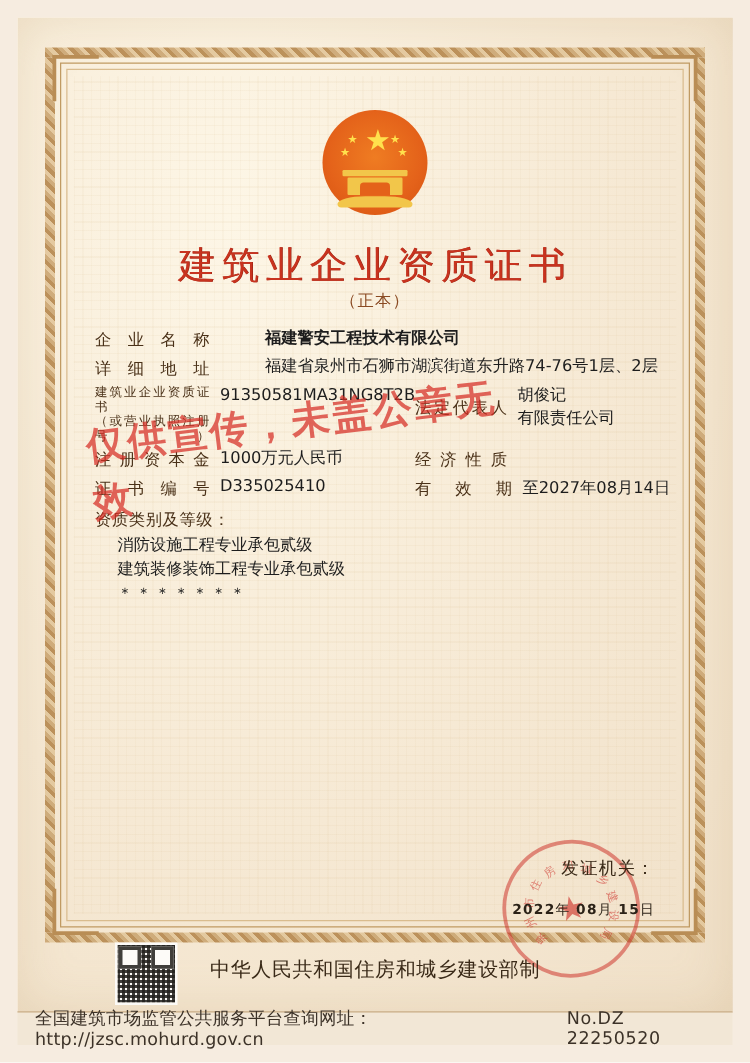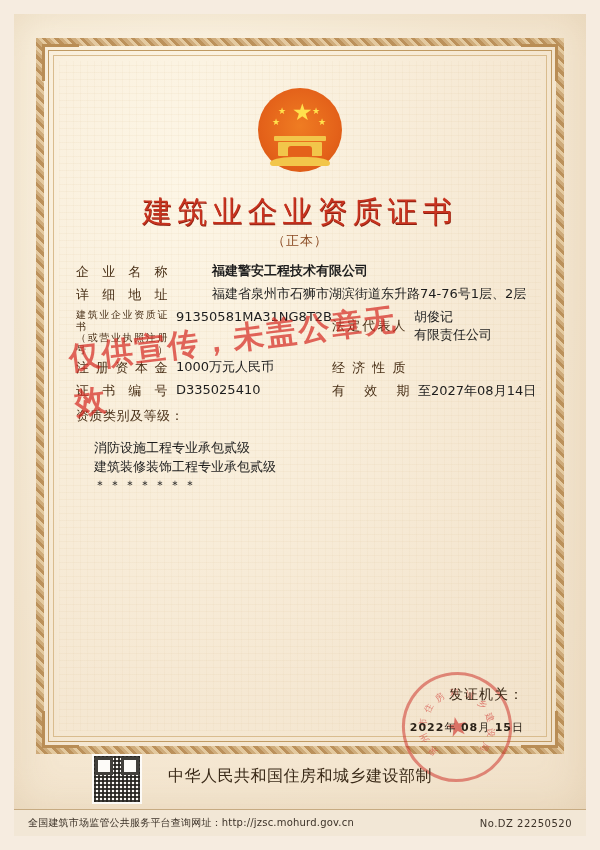--- a/index.html
+++ b/index.html
@@ -223,21 +223,21 @@
   .lab.sm { width: 78px; font-size: 13px; }
   .lab.xs { width: 74px; font-size: 13px; }
 
   .qual-head {
     margin-top: 6px;
     letter-spacing: 0.5px;
     color: #4a3118;
     font-size: 13px;
   }
   .qual-list {
-    margin-top: 14px;
+    margin-top: 3px;
     padding-left: 18px;
     line-height: 1.45;
     font-size: 13px;
     color: #1d1d1d;
   }
   .stars {
     padding-left: 18px;
     letter-spacing: 3px;
     color: #1d1d1d;
     font-size: 12px;
@@ -357,21 +357,21 @@
     left: 14px;
     right: 14px;
     bottom: 14px;
     height: 26px;
     border-top: 1px solid #c7ab82;
     display: flex;
     align-items: center;
     justify-content: space-between;
     padding: 0 14px;
     font-family: "DejaVu Sans", sans-serif;
-    font-size: 10px;
+    font-size: 14px;
     color: #3c3228;
     background: #f2e7d6;
   }
   .bottom-left { letter-spacing: 0.2px; }
   .bottom-right { letter-spacing: 0.5px; }
 </style>
 </head>
 <body>
 
 <div class="page">

